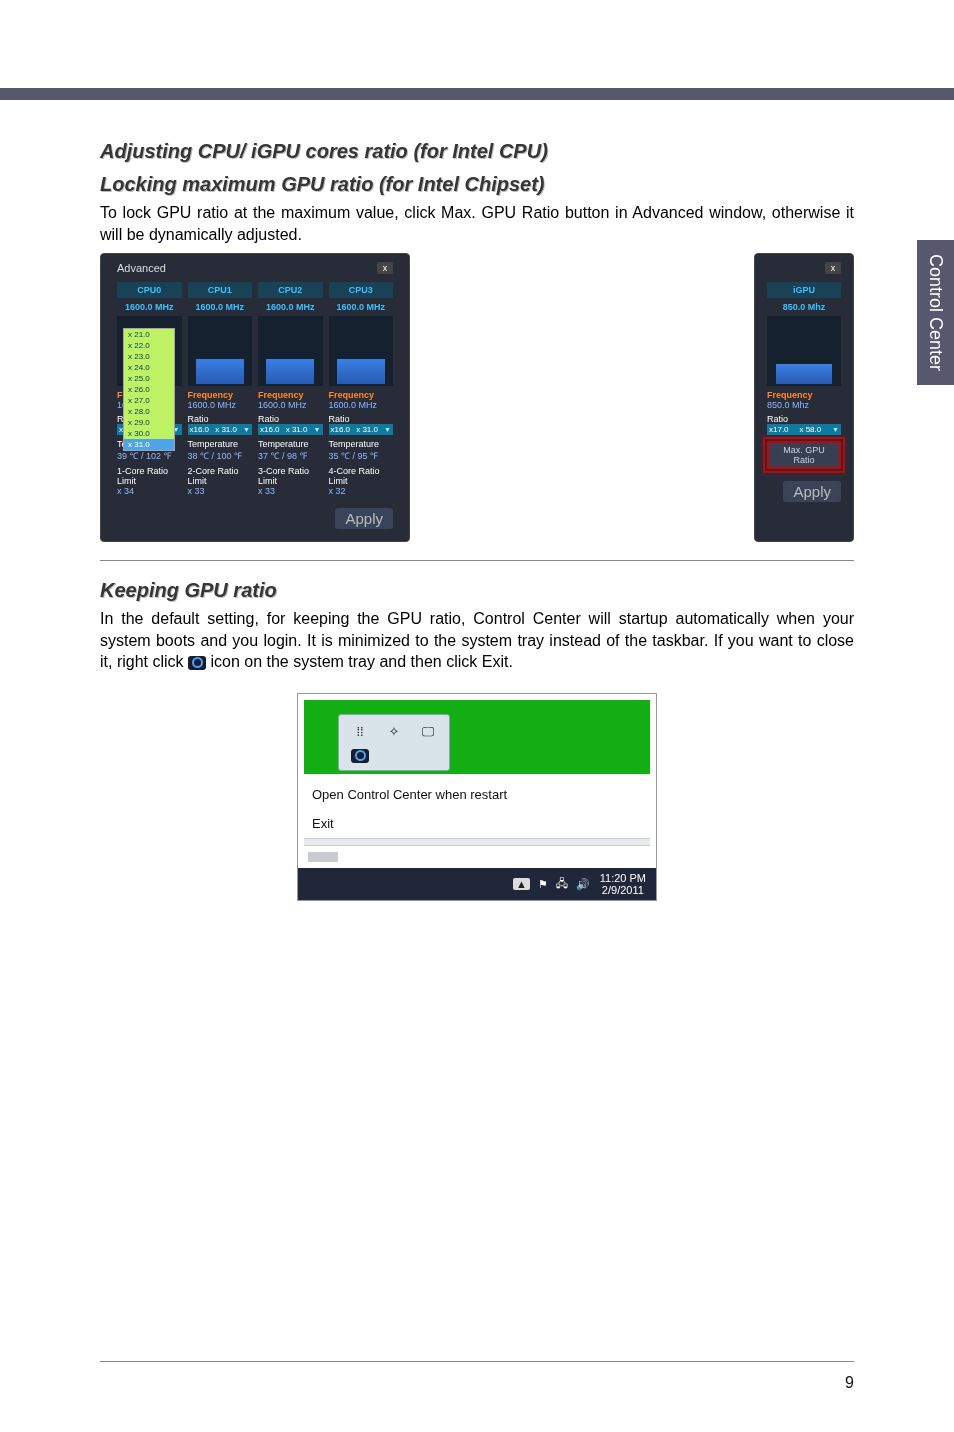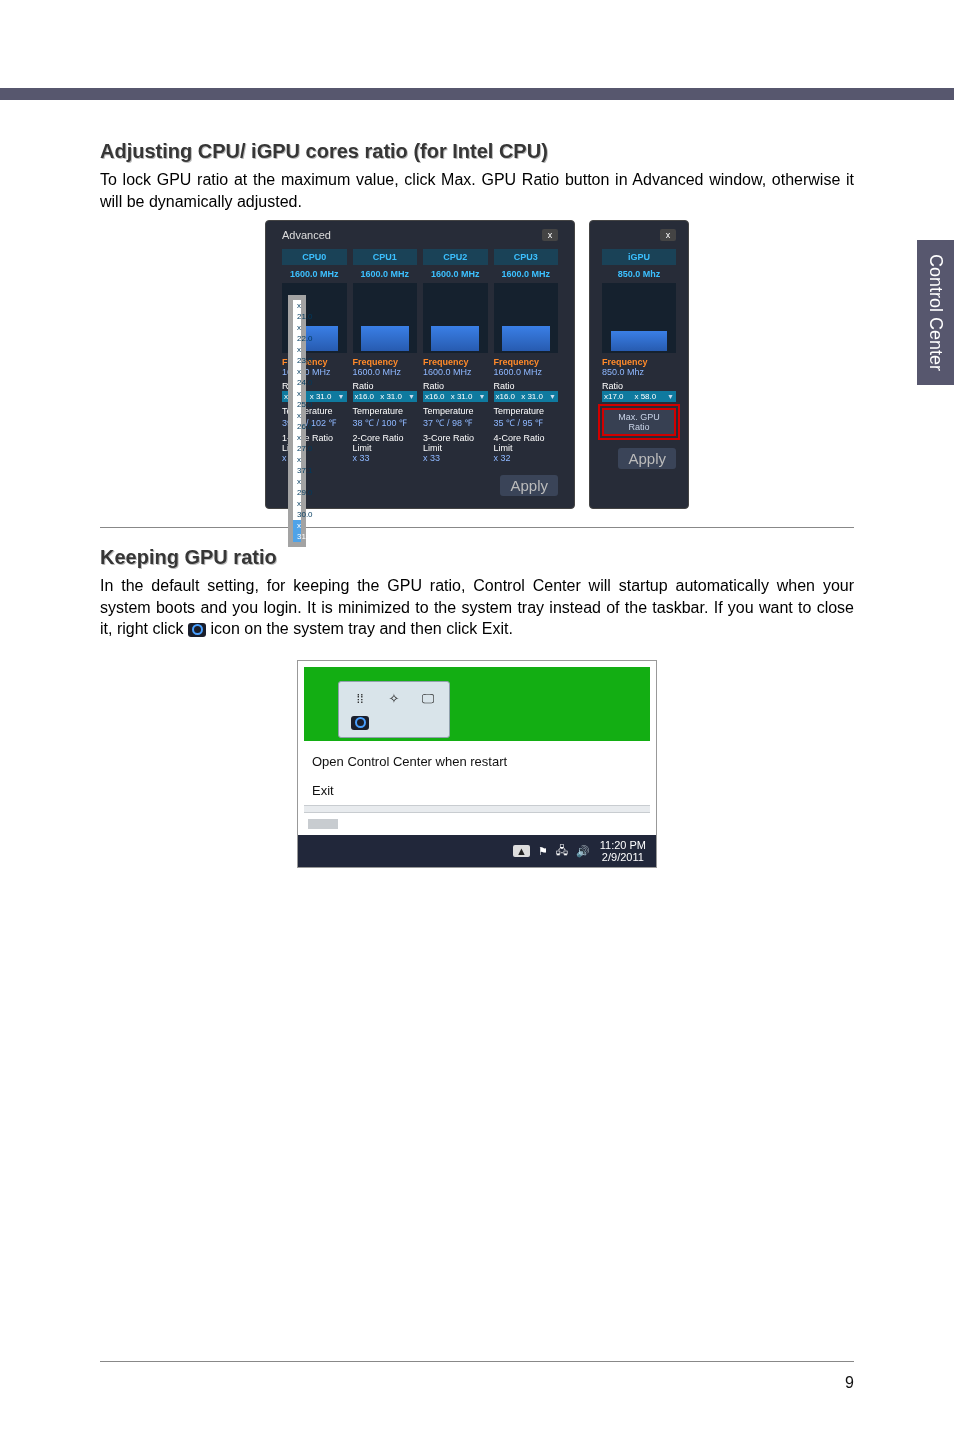--- a/index.html
+++ b/index.html
@@ -20,20 +20,21 @@
   .content {
     padding: 30px 100px 0 100px;
   }
   h3.section-heading {
     font-size: 20px;
     font-weight: bold;
     color: #363636;
     text-shadow: 1px 1px 0 #bbb;
     margin-bottom: 6px;
     margin-top: 10px;
+    font-style: italic;
   }
   p.body-text {
     font-size: 16px;
     line-height: 1.35;
     color: #000;
     text-align: justify;
     margin-bottom: 8px;
   }
   .hr { border: none; border-top: 1px solid #888; margin: 18px 0; }
   .side-tab {
@@ -58,21 +59,21 @@
     position: absolute;
     bottom: 70px;
     left: 100px;
     right: 100px;
     border-top: 1px solid #888;
   }
 
   
   .adv-wrap {
     display: flex;
-    justify-content: center;
+    justify-content: space-between;
     gap: 14px;
     margin: 2px 0 10px 0;
   }
   .adv-window {
     background: #272c38;
     border: 1px solid #444;
     border-radius: 4px;
     padding: 8px 16px 12px 16px;
     color: #fff;
     font-size: 10px;
@@ -155,25 +156,25 @@
     padding: 2px 10px;
     border-radius: 3px;
     margin-top: 6px;
     display: inline-block;
   }
   .adv-footer { text-align: right; margin-top: 6px; }
   .ratio-list {
     position: absolute;
     top: 74px;
     left: 22px;
-    background: #ffffff;
-    border: 5px solid #a3a3a3;
+    background: #bef264;
+    border: 1px solid #a3a3a3;
     font-size: 8px;
     color: #003a5e;
-    width: 18px;
+    width: 52px;
     z-index: 5;
   }
   .ratio-list div {
     padding: 0 4px;
     line-height: 11px;
   }
   .ratio-list div.sel { background: #4fa3e8; color: #fff; }
   .max-gpu-btn {
     background: #374052;
     color: #c9d4e8;
@@ -260,38 +261,39 @@
 <body>
 
 <div class="top-bar"></div>
 
 <div class="side-tab">Control Center</div>
 
 <div class="content">
 
   <h3 class="section-heading">Adjusting CPU/ iGPU cores ratio (for Intel CPU)</h3>
 
+  <h3 class="section-heading">Locking maximum GPU ratio (for Intel Chipset)</h3>
   <p class="body-text">To lock GPU ratio at the maximum value, click Max. GPU Ratio button in Advanced window, otherwise it will be dynamically adjusted.</p>
 
   <div class="adv-wrap">
     <div class="adv-window">
       <div class="titlebar">
         <span>Advanced</span>
         <span class="close-btn">x</span>
       </div>
 
       <div class="ratio-list">
         <div>x 21.0</div>
         <div>x 22.0</div>
         <div>x 23.0</div>
         <div>x 24.0</div>
         <div>x 25.0</div>
         <div>x 26.0</div>
         <div>x 27.0</div>
-        <div>x 37.1</div>
+        <div>x 28.0</div>
         <div>x 29.0</div>
         <div>x 30.0</div>
         <div class="sel">x 31.0</div>
       </div>
 
       <div class="cpu-row">
 
         <div class="cpu-col">
           <div class="cpu-head">CPU0</div>
           <div class="cpu-mhz">1600.0 MHz</div>

